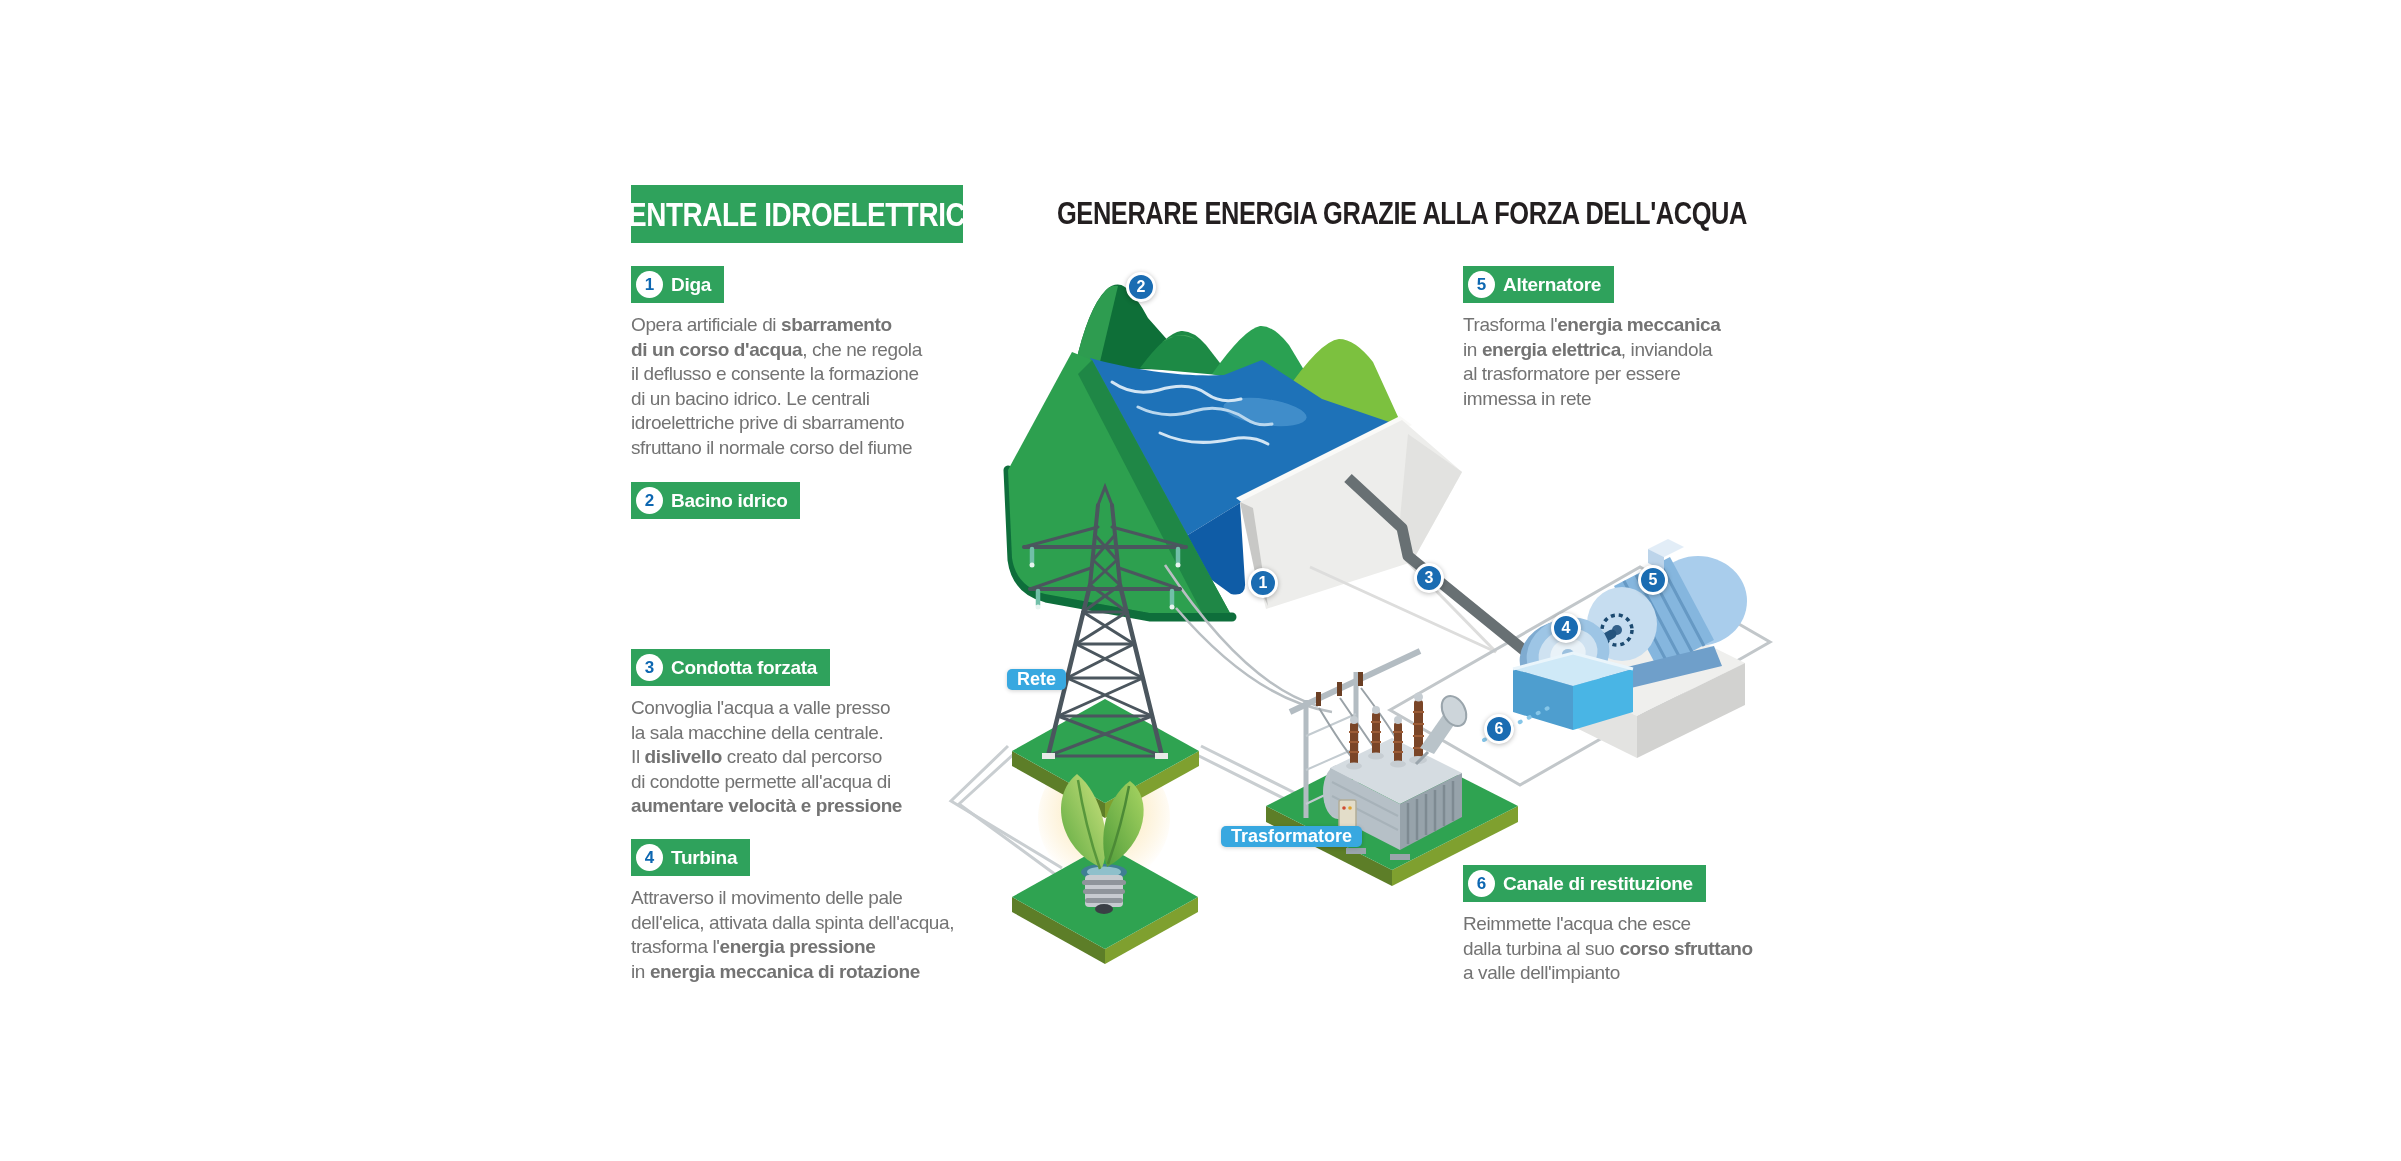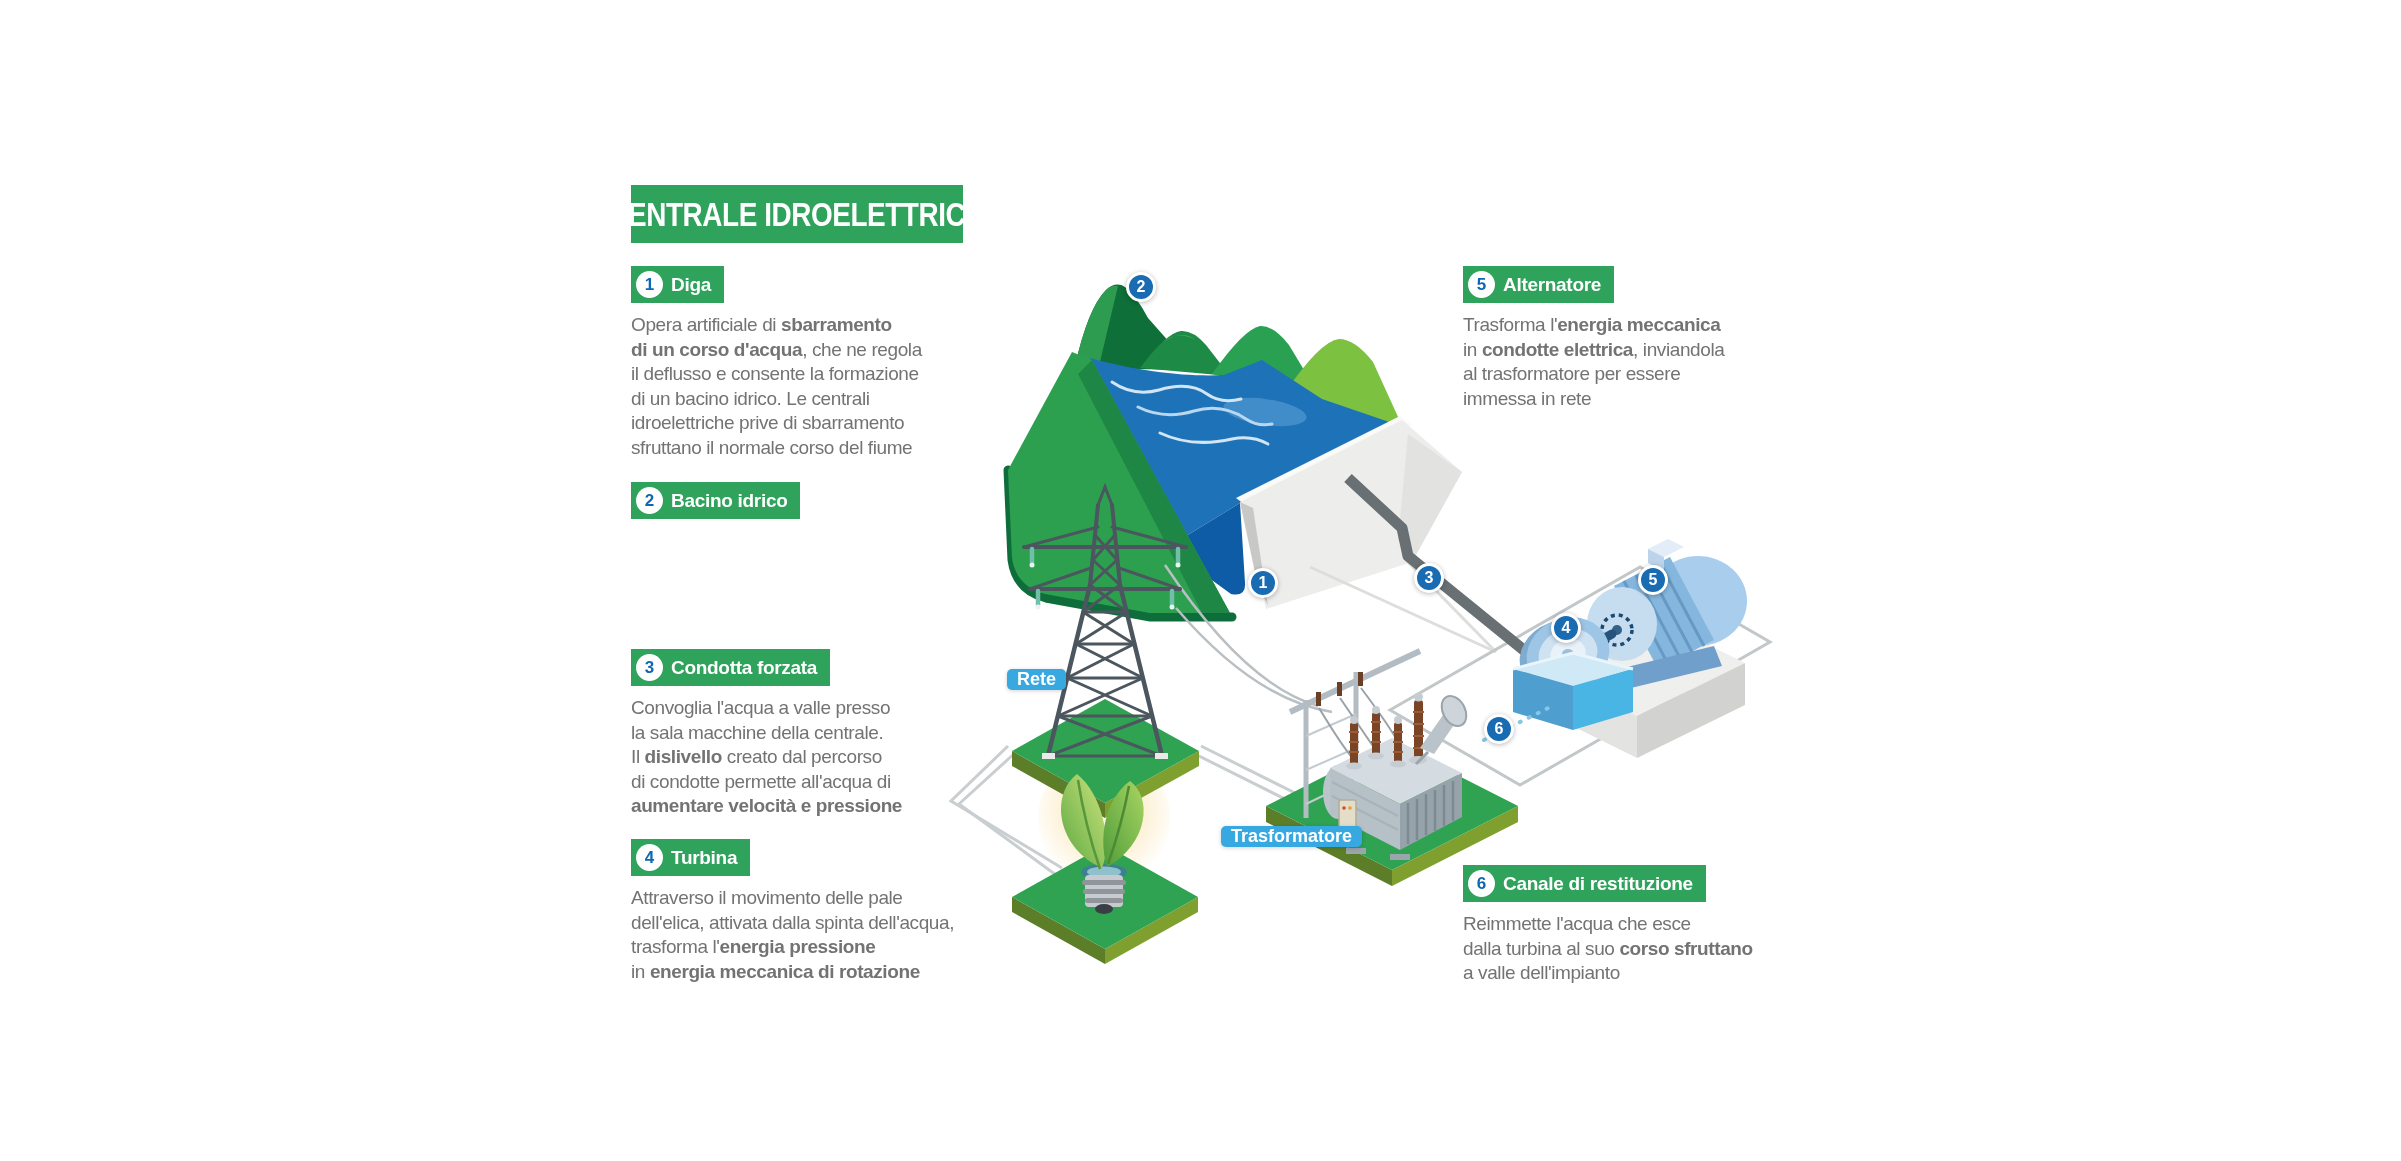--- a/index.html
+++ b/index.html
@@ -261,20 +261,23 @@
       <path d="M1573,686 L1633,669 L1633,712 L1573,730 Z" fill="#49b5e5"></path>
       <path d="M1513,669 L1573,653 L1633,669" fill="none" stroke="#eaf5fb" stroke-width="3"></path>
     </g>
 
     <path d="M1484,740 L1552,706" fill="none" stroke="#86c6e8" stroke-width="4" stroke-linecap="round" stroke-dasharray="1 9"></path>
   </svg>
 
   <div class="title-badge">
     <span>CENTRALE IDROELETTRICA</span>
   </div>
+  <div class="subtitle">
+    <span>GENERARE ENERGIA GRAZIE ALLA FORZA DELL'ACQUA</span>
+  </div>
 
   <section class="info" style="left:631px;top:266px">
     <h2 class="hd">
       <span class="num">1</span>
       <span class="hd-t">Diga</span>
     </h2>
     <p class="copy">
       <span>Opera artificiale di </span><b>sbarramento</b><br>
       <b>di un corso d'acqua</b><span>, che ne regola</span><br>
       <span>il deflusso e consente la formazione</span><br>
@@ -318,21 +321,21 @@
     </p>
   </section>
 
   <section class="info" style="left:1463px;top:266px">
     <h2 class="hd">
       <span class="num">5</span>
       <span class="hd-t">Alternatore</span>
     </h2>
     <p class="copy">
       <span>Trasforma l'</span><b>energia meccanica</b><br>
-      <span>in </span><b>condotte elettrica</b><span>, inviandola</span><br>
+      <span>in </span><b>energia elettrica</b><span>, inviandola</span><br>
       <span>al trasformatore per essere</span><br>
       <span>immessa in rete</span>
     </p>
   </section>
 
   <section class="info" style="left:1463px;top:865px">
     <h2 class="hd">
       <span class="num">6</span>
       <span class="hd-t">Canale di restituzione</span>
     </h2>

